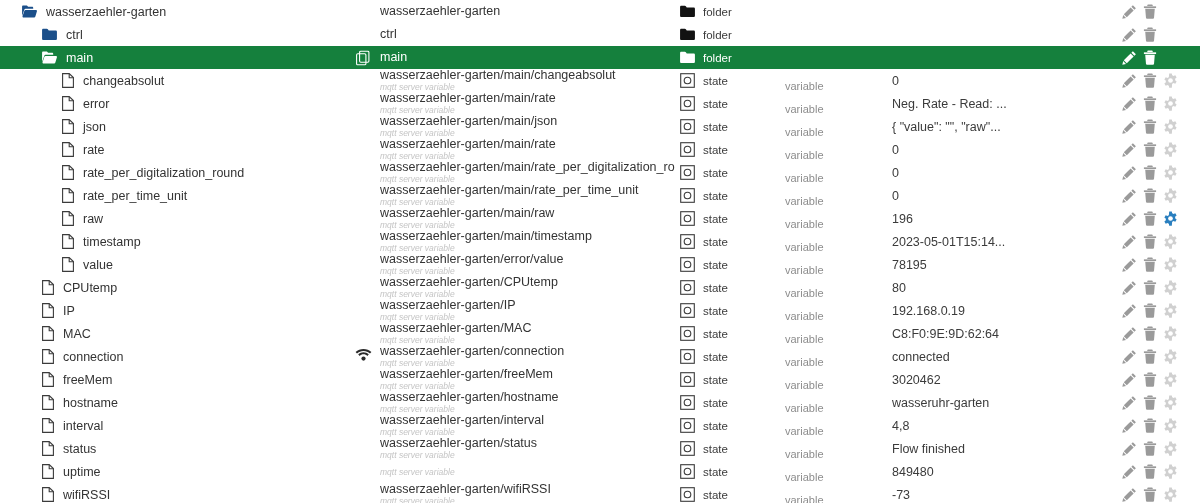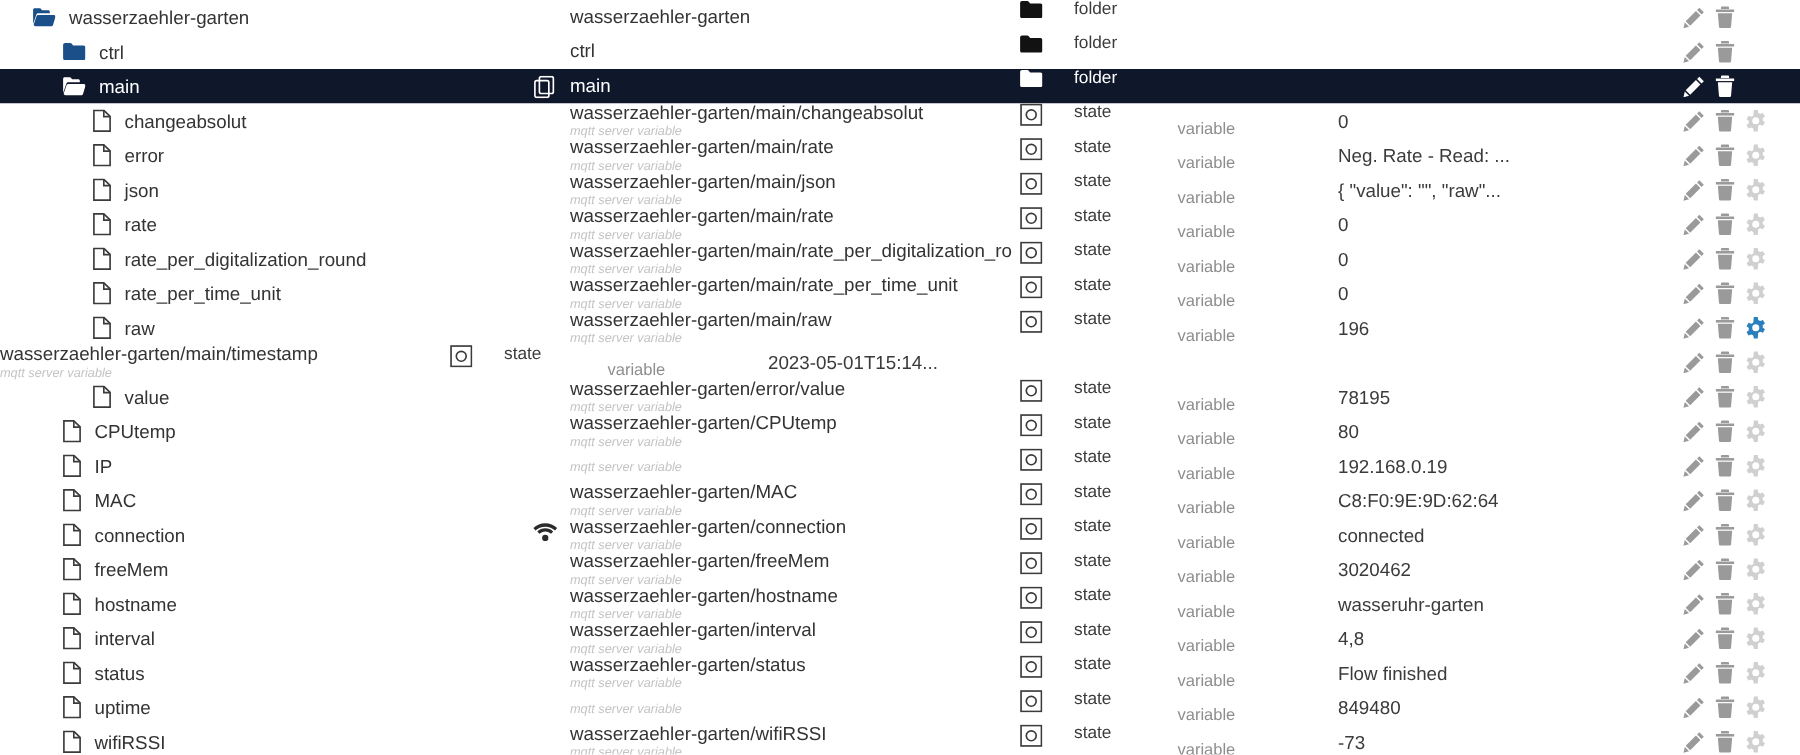--- a/index.html
+++ b/index.html
@@ -22,21 +22,21 @@
   }
 
   .row {
     position: relative;
     height: 23px;
     display: flex;
     align-items: center;
     background: #ffffff;
   }
   .row.selected {
-    background: #0f172a;
+    background: #15803d;
     color: #ffffff;
   }
 
   
   .col-name {
     position: relative;
     width: 380px;
     flex: 0 0 380px;
     display: flex;
     align-items: center;
@@ -97,21 +97,22 @@
     top: 3px;
   }
 
   
   .col-type {
     position: relative;
     width: 105px;
     flex: 0 0 105px;
     height: 100%;
     display: flex;
-    gap: 21px;
+    align-items: center;
+    gap: 8px;
     padding-left: 40px;
   }
   .type-txt {
     font-size: 11.5px;
     color: #3b3b3b;
     white-space: nowrap;
   }
   .row.selected .type-txt { color: #ffffff; }
 
   
@@ -694,20 +695,30 @@
         </span>
         <span class="act-ic">
           <svg width="15" height="15" viewBox="0 0 16 16">
             <path fill="#2a7fbf" d="M6.6.4h2.8l.35 2.1c.5.17.97.43 1.38.76l2-.78 1.4 2.42-1.62 1.36c.05.25.08.5.08.76s-.03.5-.08.76l1.62 1.36-1.4 2.42-2-.78c-.41.33-.88.59-1.38.76L9.4 15.6H6.6l-.35-2.1c-.5-.17-.97-.43-1.38-.76l-2 .78-1.4-2.42 1.62-1.36A4.4 4.4 0 0 1 3 8.98c0-.26.03-.5.08-.76L1.46 6.86l1.4-2.42 2 .78c.41-.33.88-.59 1.38-.76z"></path>
             <circle cx="8" cy="8" r="2.5" fill="#ffffff"></circle>
           </svg>
         </span>
       </div>
     </div>
     <div class="row">
+      <div class="col-name">
+        <span class="indent ind-2"></span>
+        <span>
+          <svg width="12" height="15" viewBox="0 0 12 15">
+            <path fill="none" stroke="#3b3b3b" stroke-width="1.1" d="M.6.6h6.6L11.4 4.6v9.8H.6z"></path>
+            <path fill="none" stroke="#3b3b3b" stroke-width="1.1" d="M7.2.7v4h4.1"></path>
+          </svg>
+        </span>
+        <span class="name-txt">timestamp</span>
+      </div>
       <div class="col-id">
         <div class="id-wrap">
           <span class="id-main">wasserzaehler-garten/main/timestamp</span>
           <span class="id-sub">mqtt server variable</span>
         </div>
       </div>
       <div class="col-type">
         <span>
           <svg width="15" height="15" viewBox="0 0 15 15">
             <rect x=".7" y=".7" width="13.6" height="13.6" fill="none" stroke="#3b3b3b" stroke-width="1.1"></rect>
@@ -861,20 +872,21 @@
         <span>
           <svg width="12" height="15" viewBox="0 0 12 15">
             <path fill="none" stroke="#3b3b3b" stroke-width="1.1" d="M.6.6h6.6L11.4 4.6v9.8H.6z"></path>
             <path fill="none" stroke="#3b3b3b" stroke-width="1.1" d="M7.2.7v4h4.1"></path>
           </svg>
         </span>
         <span class="name-txt">IP</span>
       </div>
       <div class="col-id">
         <div class="id-wrap">
+          <span class="id-main">wasserzaehler-garten/IP</span>
           <span class="id-sub">mqtt server variable</span>
         </div>
       </div>
       <div class="col-type">
         <span>
           <svg width="15" height="15" viewBox="0 0 15 15">
             <rect x=".7" y=".7" width="13.6" height="13.6" fill="none" stroke="#3b3b3b" stroke-width="1.1"></rect>
             <circle cx="7.5" cy="7.5" r="3.3" fill="none" stroke="#3b3b3b" stroke-width="1.1"></circle>
           </svg>
         </span>

